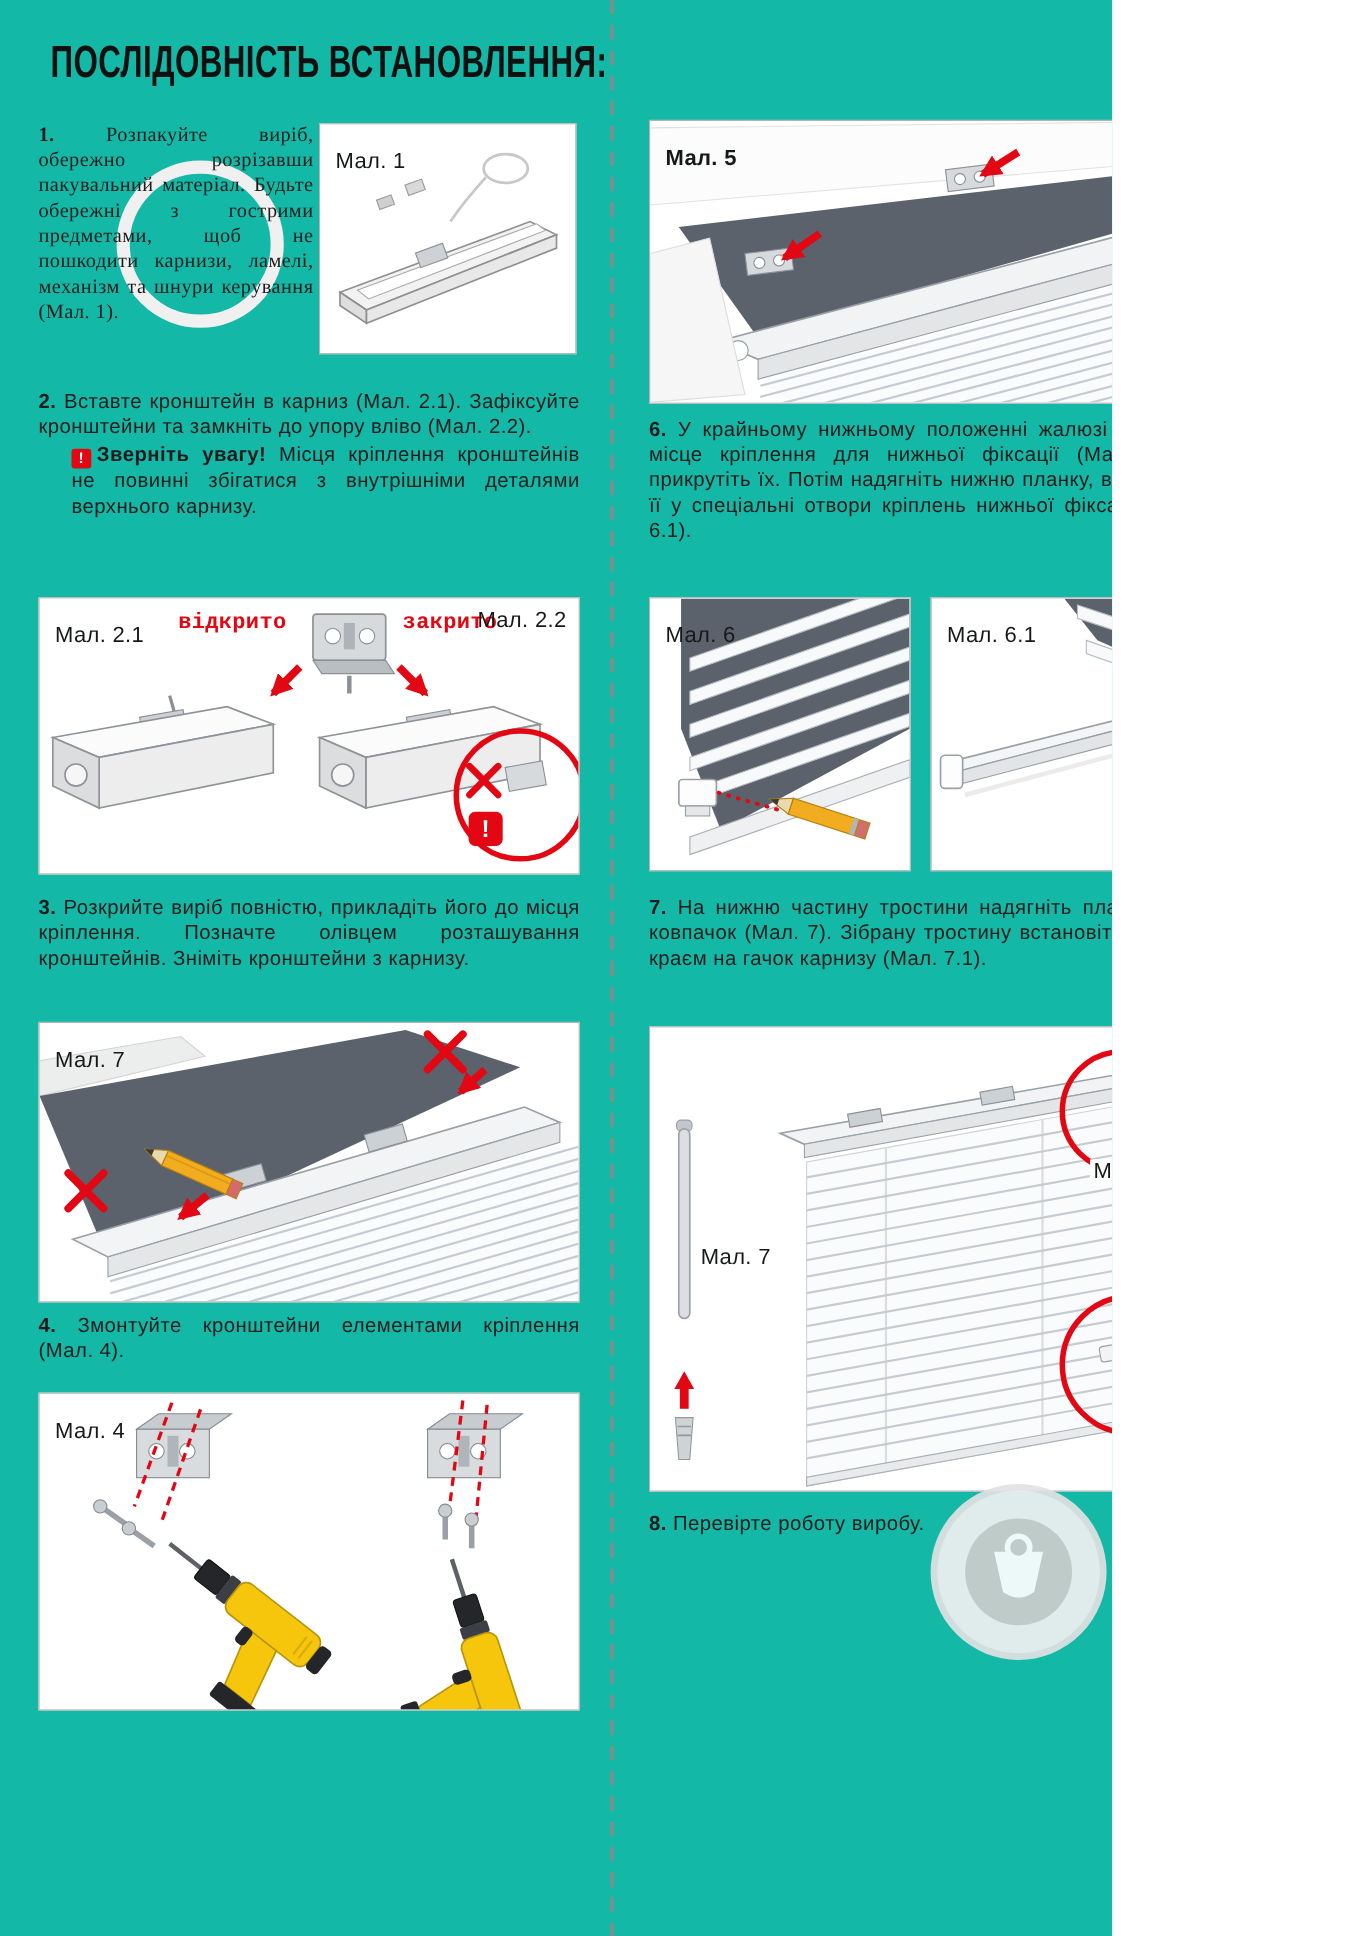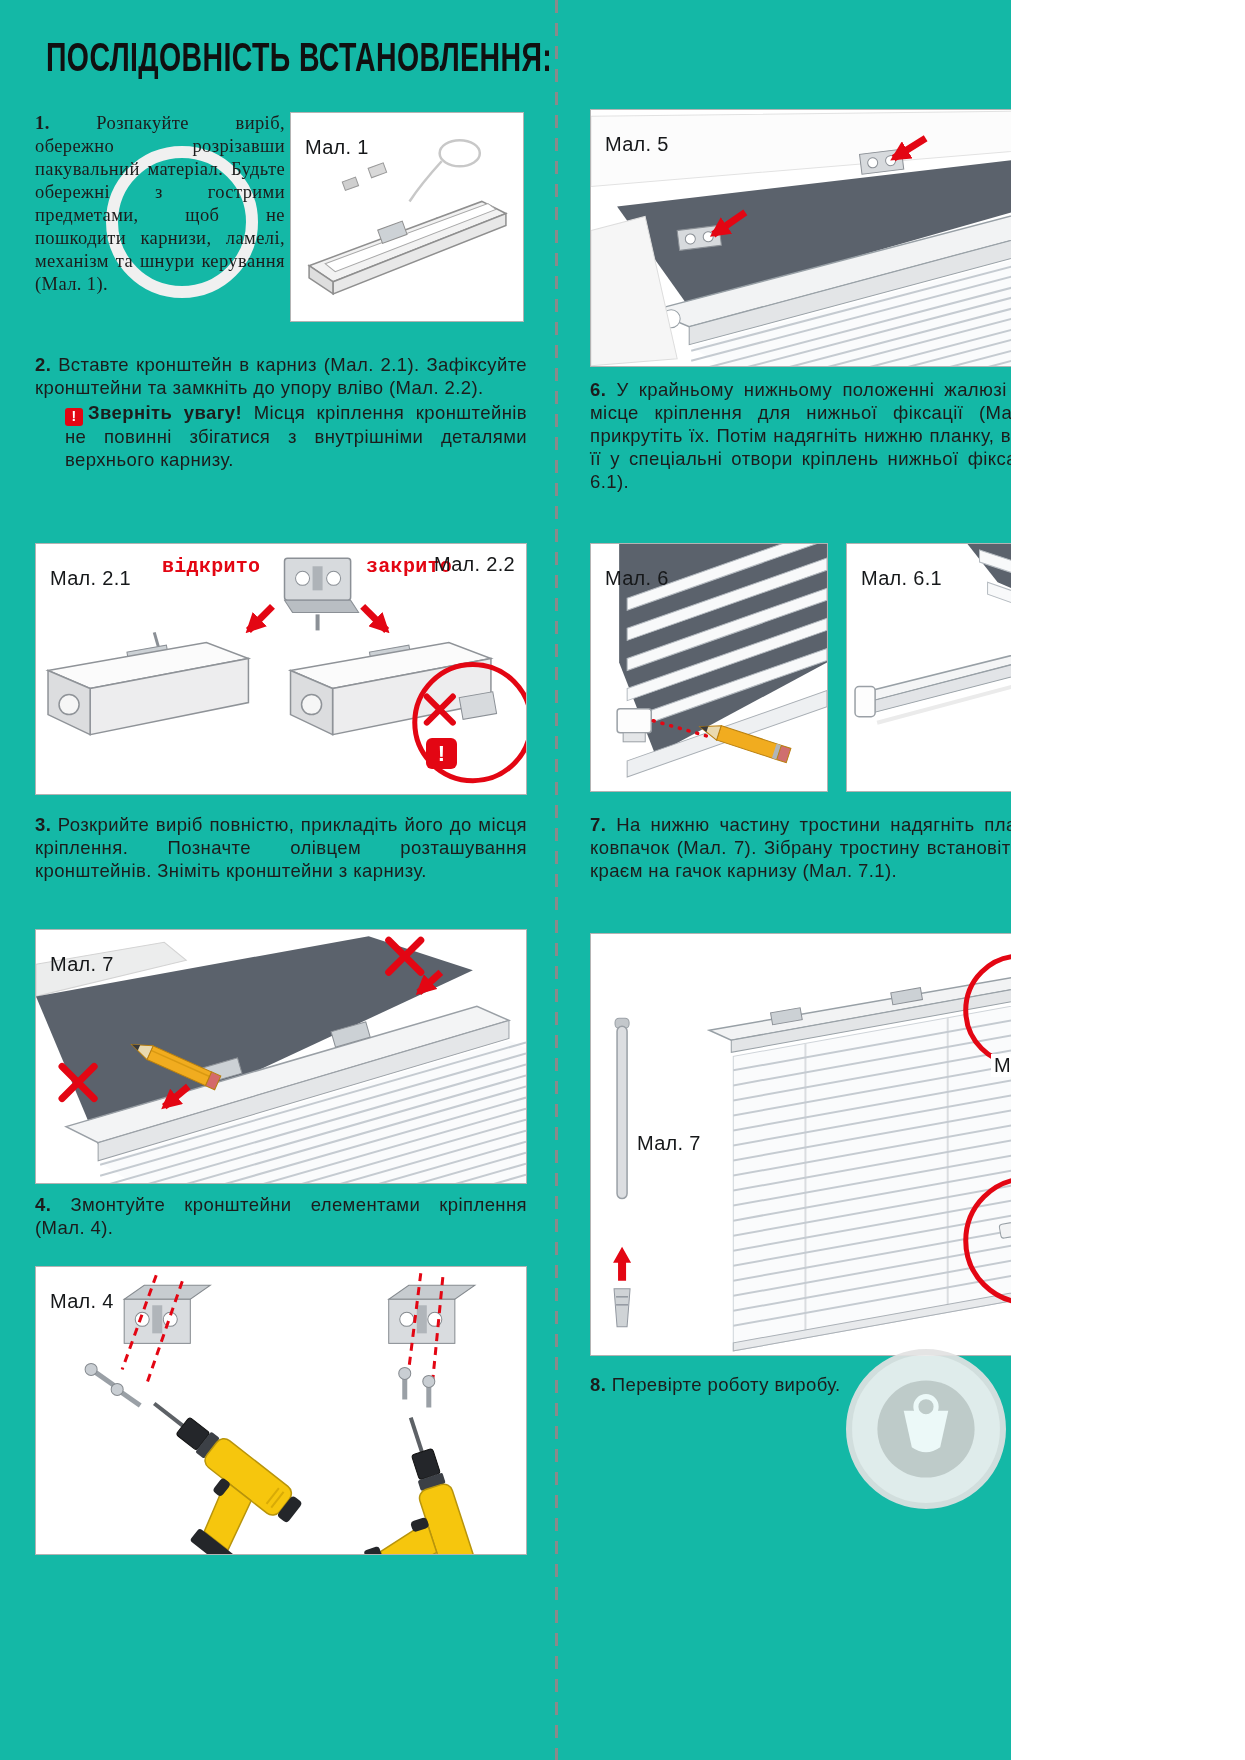--- a/index.html
+++ b/index.html
@@ -36,21 +36,21 @@
     border-radius:3px; font-weight:bold; font-size:14px; align-items:center; justify-content:center;
     vertical-align:-2px; margin-right:5px; }
 
   
   .figure { position:absolute; background:#fff; border:1.5px solid #b3b3b3; overflow:hidden; z-index:1; }
   .figure svg { position:absolute; left:0; top:0; width:100%; height:100%; }
   #fig1  { left:290px; top:112px;  width:234px; height:210px; }
   #fig2  { left:35px;  top:543px;  width:492px; height:252px;text-align:right; }
   #fig3  { left:35px;  top:929px;  width:492px; height:255px; }
   #fig4  { left:35px;  top:1266px; width:492px; height:289px; }
-  #fig5  { left:590px; top:109px;  width:507px; height:258px; }
+  #fig5  { left:590px; top:109px;  width:507px; height:258px;font-weight:bold; }
   #fig6  { left:590px; top:543px;  width:238px; height:249px; }
   #fig61 { left:846px; top:543px;  width:251px; height:249px; }
   #fig7  { left:590px; top:933px;  width:507px; height:423px; }
 
   .fl { position:absolute; font-size:20px; letter-spacing:.3px; color:#16181a; z-index:6; }
   .fl-tl { left:14px; top:11px;margin-top:12px; }
   .fl-red { color:#e30613; font-weight:bold;font-family:Liberation Mono, monospace; }
   #fig2 .fl-open   { left:126px; top:11px; }
   #fig2 .fl-closed { left:330px; top:11px; }
   #fig2 .fl-22     { left:398px; top:9px; }

